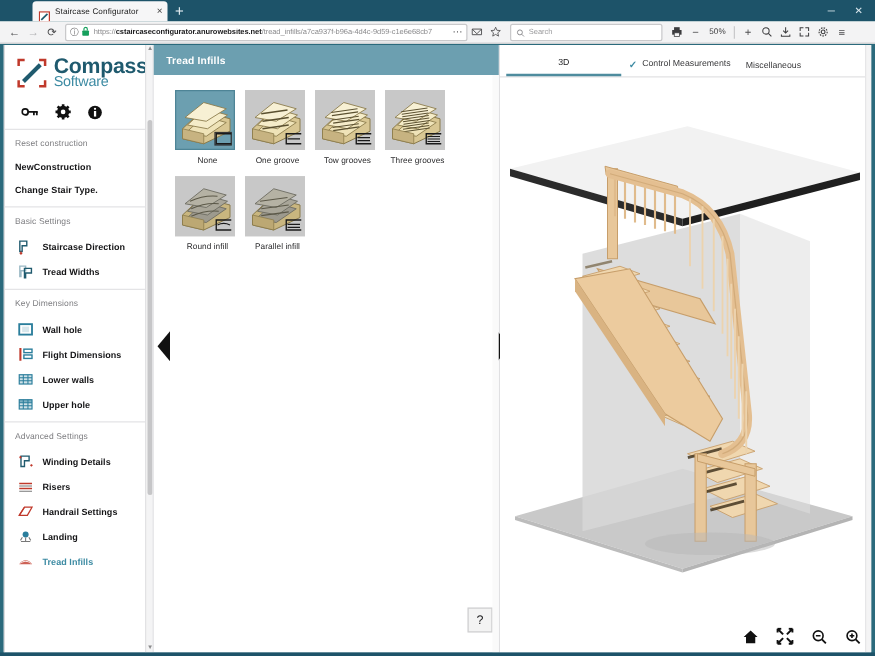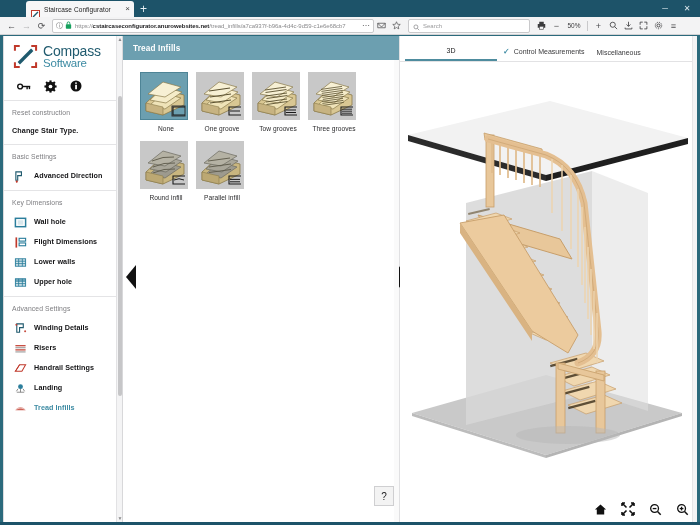--- a/index.html
+++ b/index.html
@@ -113,21 +113,21 @@
     position: relative; overflow: hidden;
   }
   .brand {
     display: flex; align-items: center; gap: 5px;
     padding: 8px 8px 6px 9px;
   }
   .brand-mark {
     width: 25px; height: 25px; position: relative; flex: 0 0 auto;
   }
   .brand-text { line-height: 1.02; }
-  .brand-text .l1 { font-size: 14px; color: #1f5a6e; font-weight: 400; letter-spacing: -.2px; }
+  .brand-text .l1 { font-size: 17px; color: #1f5a6e; font-weight: 700; letter-spacing: -.2px; }
   .brand-text .l2 { font-size: 11.5px; color: #3d8ba3; font-weight: 400; letter-spacing: -.2px; }
 
   .iconrow {
     display: flex; align-items: center; gap: 13px;
     padding: 4px 0 7px 13px;
     border-bottom: 1px solid #e4e4e6;
   }
   .iconrow .ic { cursor: pointer; display: flex; align-items: center; }
 
   .side-group { padding: 0; }
@@ -388,33 +388,43 @@
           <svg width="12" height="12" viewBox="0 0 14 14">
             <circle cx="7" cy="7" r="6.4" fill="#111"></circle>
             <circle cx="7" cy="3.6" r="1.05" fill="#fff"></circle>
             <rect x="6" y="5.6" width="2.1" height="5.2" fill="#fff"></rect>
           </svg>
         </span>
       </div>
 
       <div class="side-group">
         <div class="group-title">Reset construction</div>
+        <div class="side-link">NewConstruction</div>
         <div class="side-link">Change Stair Type.</div>
       </div>
       <div class="divider"></div>
 
       <div class="group-title">Basic Settings</div>
       <div class="side-item">
         <span class="sico">
           <svg width="13" height="13" viewBox="0 0 14 14">
               <path d="M2 2 h6 v4 h-4 v5 H2 z" fill="none" stroke="#1f5a6e" stroke-width="1.2"></path>
               <path d="M3 11 v2.2 M2 12.2 l1 1 l1 -1" stroke="#c0392b" stroke-width="1.1" fill="none"></path>
             </svg>
         </span>
-        <span class="slab">Advanced Direction</span>
+        <span class="slab">Staircase Direction</span>
+      </div>
+      <div class="side-item">
+        <span class="sico">
+          <svg width="13" height="13" viewBox="0 0 14 14">
+              <path d="M2 2 h5 v4 h-4 v5 H2 z" fill="none" stroke="#9ab8c4" stroke-width="1.2"></path>
+              <path d="M6 4 h6 v4 h-5 v4 H6 z" fill="none" stroke="#1f5a6e" stroke-width="1.2"></path>
+            </svg>
+        </span>
+        <span class="slab">Tread Widths</span>
       </div>
       <div class="divider"></div>
 
       <div class="group-title">Key Dimensions</div>
       <div class="side-item">
         <span class="sico">
           <svg width="13" height="13" viewBox="0 0 14 14">
               <rect x="1.5" y="2.5" width="11" height="9" fill="none" stroke="#2b7e9c" stroke-width="1.6"></rect>
               <rect x="4" y="4.6" width="6" height="4.8" fill="#d8e7ec"></rect>
             </svg>

